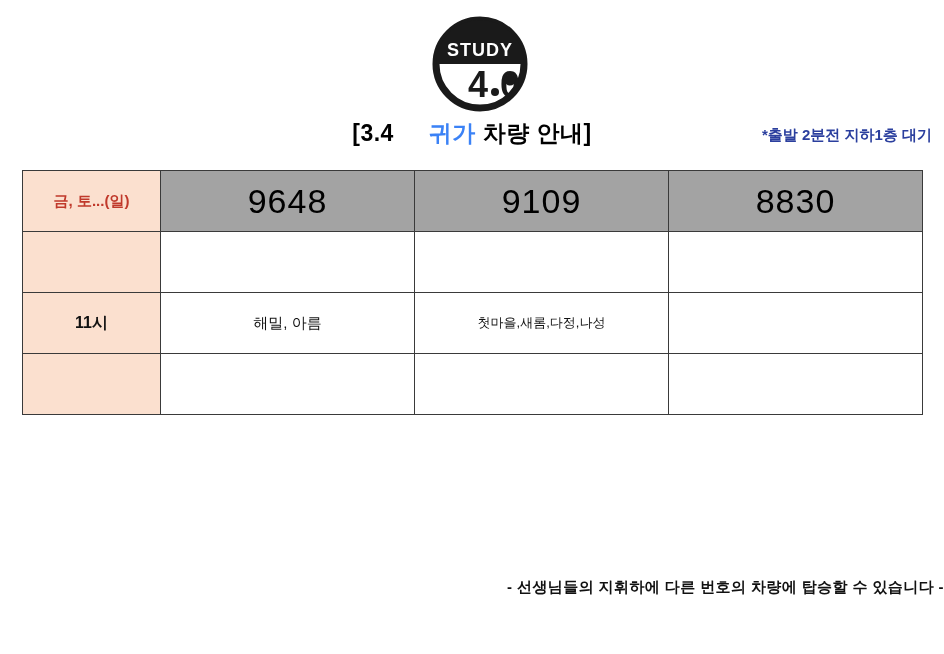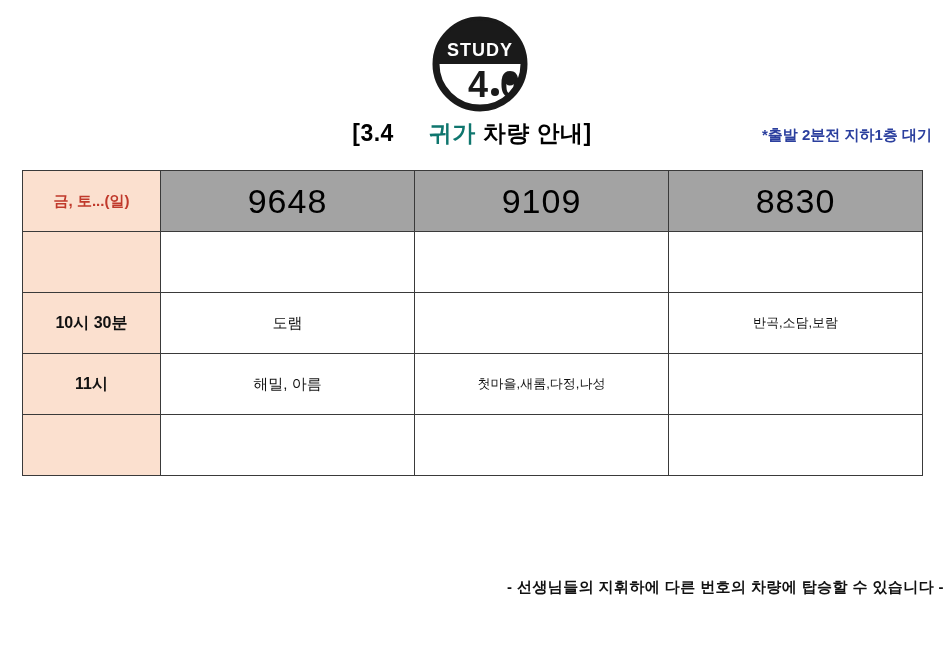--- a/index.html
+++ b/index.html
@@ -45,21 +45,21 @@
   .main-title {
     position: absolute;
     left: 0;
     width: 944px;
     text-align: center;
     font-size: 23px;
     font-weight: bold;
     letter-spacing: 0.5px;
     white-space: nowrap;
   }
-  .main-title .accent { color: #0f766e; margin-left: 28px; }
+  .main-title .accent { color: #3b82f6; margin-left: 28px; }
   .note {
     position: absolute;
     right: 12px;
     top: 8px;
     font-size: 15px;
     font-weight: bold;
     color: #2b3f9e;
     white-space: nowrap;
   }
 
@@ -171,26 +171,20 @@
         <td class="hdr-bus">8830</td>
       </tr>
 
       <tr>
         <td class="row-empty-time"></td>
         <td class="cell-blank"></td>
         <td class="cell-blank"></td>
         <td class="cell-blank"></td>
       </tr>
 
-      <tr>
-        <td class="row-time">10시 30분</td>
-        <td class="cell-dest">도램</td>
-        <td class="cell-dest"></td>
-        <td class="cell-dest small">반곡,소담,보람</td>
-      </tr>
 
       <tr>
         <td class="row-time">11시</td>
         <td class="cell-dest">해밀, 아름</td>
         <td class="cell-dest small">첫마을,새롬,다정,나성</td>
         <td class="cell-dest"></td>
       </tr>
 
 
       <tr>

